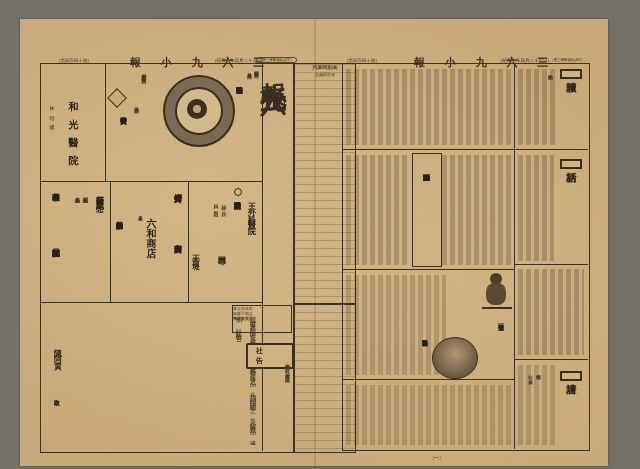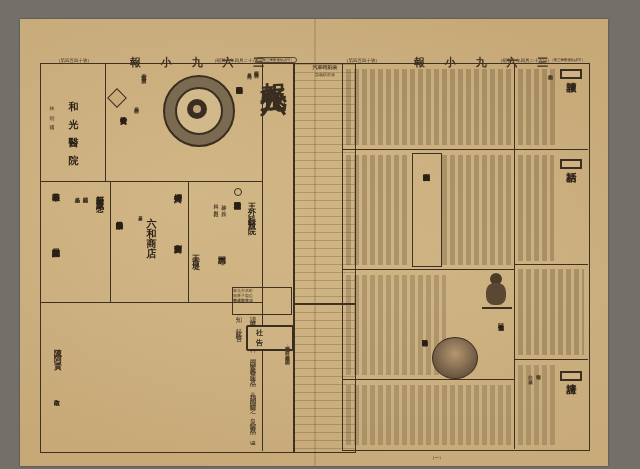--- a/index.html
+++ b/index.html
@@ -114,21 +114,21 @@
     <div class="vt big" style="position:absolute;left:12px;top:92px;font-size:6px;">敬白</div>
   </div>
   <div class="vt col-text" style="position:absolute;left:64px;top:292px;width:176px;height:134px;font-size:6.5px;line-height:14px;letter-spacing:2.5px;">謹啟者本社所製造之精良香料，用以製造各種美味之品，凡我同胞請購之。良心所製品，遠近咸知，特此敬告。</div>
 
   <div class="tbl" style="left:274px;top:44px;width:60px;height:240px;">
     <div class="fine" style="left:2px;top:1px;width:56px;font-size:5px;text-align:center;font-weight:bold;">汽車時刻表</div>
     <div class="fine" style="left:2px;top:8px;width:56px;text-align:center;">嘉義驛前發</div>
   </div>
   <div class="tbl" style="left:274px;top:284px;width:60px;height:148px;"></div>
 
-  <div style="position:absolute;left:206px;top:270px;width:68px;height:150px;">
+  <div style="position:absolute;left:206px;top:288px;width:68px;height:150px;">
     <div class="fine" style="left:6px;top:-2px;width:58px;height:26px;border:1px solid #3e3122;">
       <div>臺北市本町</div>
       <div>御菓子製造</div>
       <div style="font-weight:bold;">興盛製菓店</div>
     </div>
     <div class="frame-title" style="left:20px;top:36px;font-size:7px;padding:1px 8px;letter-spacing:10px;border-radius:2px;">社告</div>
     <div class="vt fine" style="left:10px;top:54px;width:54px;height:90px;font-size:4.5px;line-height:6px;">啟者本社因業務擴張，特設分社，凡有定閱本報者，請即函詢。</div>
   </div>
 
   <div class="box" style="left:322px;top:44px;width:246px;height:386px;"></div>

